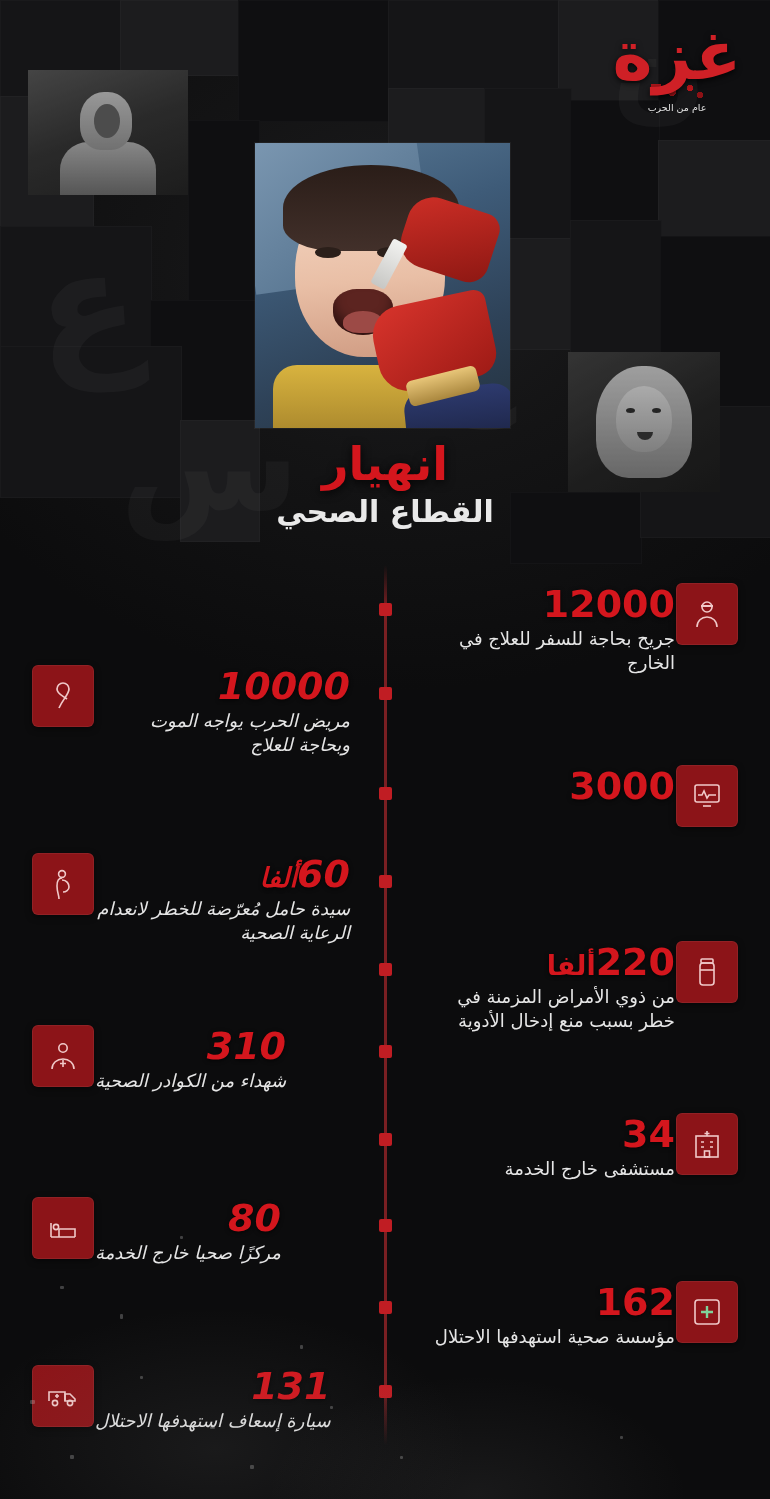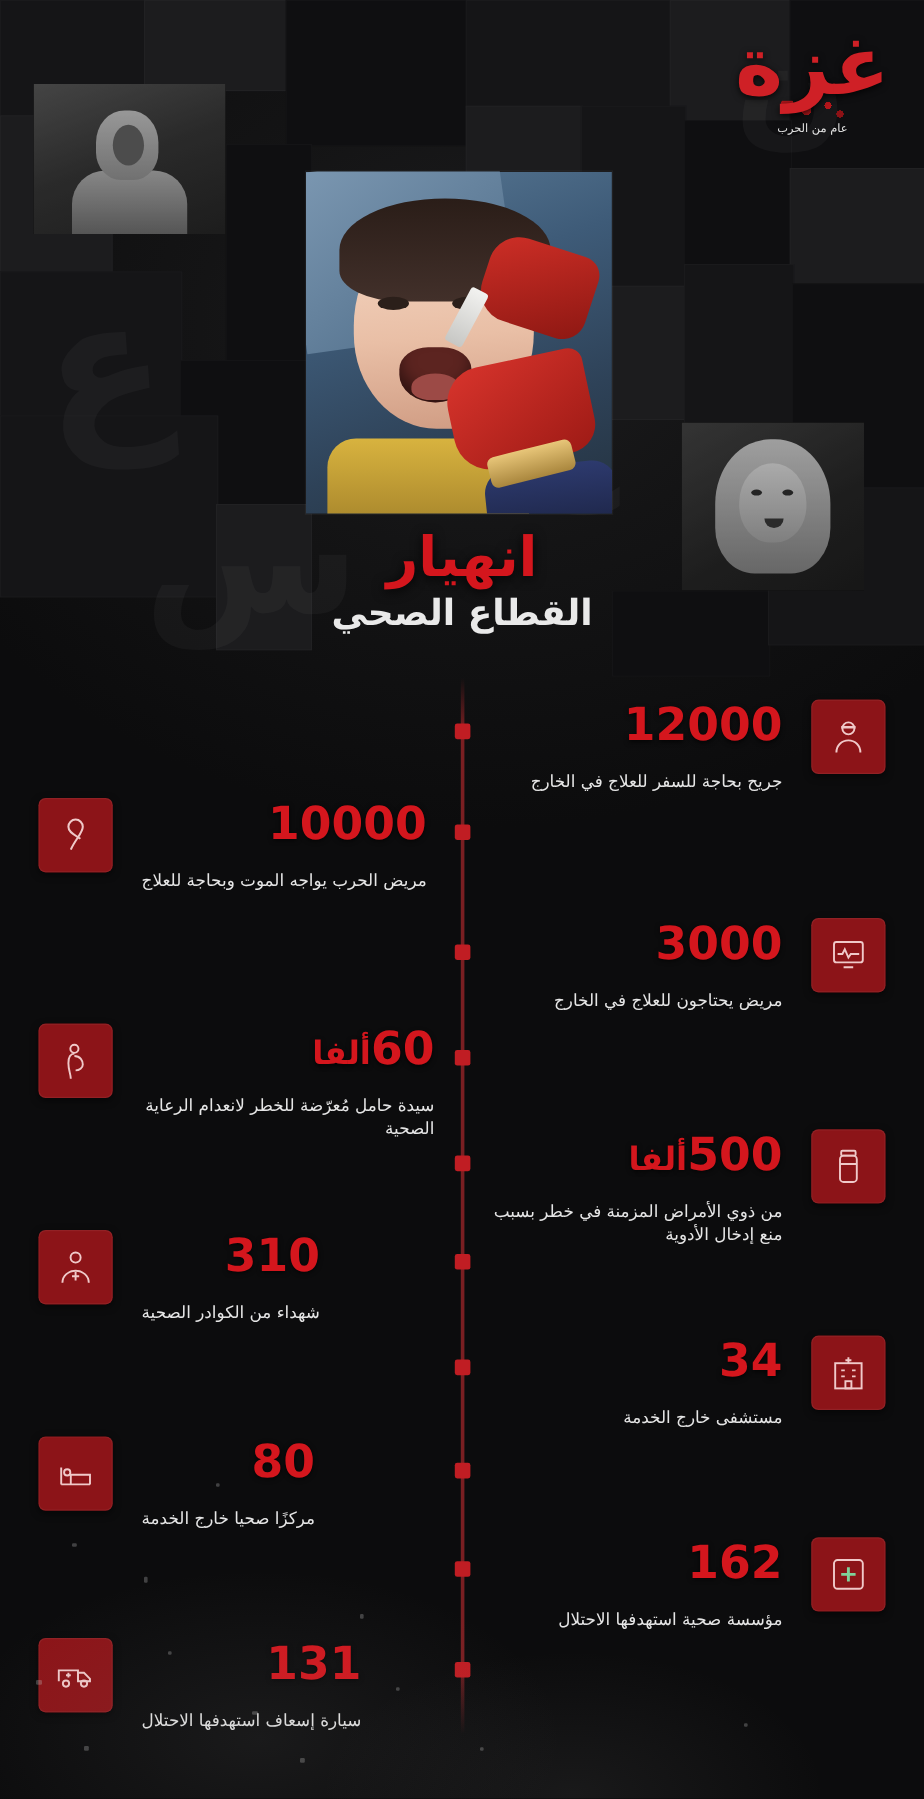--- a/index.html
+++ b/index.html
@@ -252,25 +252,25 @@
     left: 379px;
     width: 13px; height: 13px;
     background: #c01d23;
     border-radius: 2px;
   }
 
   .row {
     position: absolute;
     display: flex;
     align-items: flex-start;
-    gap: 24px;
+    gap: 1px;
     width: 330px;
   }
   .row.right { left: 408px; flex-direction: row; text-align: right; }
-  .row.left  { right: 408px; flex-direction: row-reverse; text-align: right; }
+  .row.left  { right: 408px; flex-direction: row-reverse; text-align: right; font-style: italic; }
 
   .icon-box {
     flex: 0 0 auto;
     width: 62px; height: 62px;
     border-radius: 6px;
     background: #8c1418;
     display: flex;
     align-items: center;
     justify-content: center;
     box-shadow: inset 0 0 0 1px rgba(255,255,255,0.06), 0 2px 6px rgba(0,0,0,.5);
@@ -281,22 +281,22 @@
   .num {
     font-size: 38px;
     font-weight: bold;
     color: #d4161d;
     line-height: 1.0;
     white-space: nowrap;
     text-shadow: 0 1px 4px rgba(0,0,0,.7);
   }
   .num .unit { font-size: 27px; text-align: center; }
   .desc {
-    margin-top: 20px;
-    font-size: 14px;
+    margin-top: 4px;
+    font-size: 18px;
     line-height: 1.35;
     color: #e6e6e6;
     max-width: 255px;
   }
   .row.left .txt { text-align: right; }
   .row.left .num, .row.left .desc { margin-right: 0; }
 
   
   .smoke {
     position: absolute;
@@ -434,21 +434,20 @@
     <div class="row right" style="top:200px">
       <div class="icon-box">
         <svg width="34" height="34" viewBox="0 0 34 34" fill="none" stroke="#f0c9c9" stroke-width="1.6">
           <rect x="5" y="6" width="24" height="17" rx="2"></rect>
           <path d="M8 16h4l2-4 3 7 2-3h7"></path>
           <path d="M13 27h8"></path>
         </svg>
       </div>
       <div class="txt">
         <div class="num"><span>3000</span><span class="unit"></span></div>
-        <div class="desc">مريض يحتاجون للعلاج في الخارج</div>
       </div>
     </div>
 
     <div class="row left" style="top:288px">
       <div class="icon-box">
         <svg width="34" height="34" viewBox="0 0 34 34" fill="none" stroke="#f0c9c9" stroke-width="1.6">
           <circle cx="16" cy="7" r="3.4"></circle>
           <path d="M16 11c-4 0-5 4-5 8 0 6 2 9 2 13"></path>
           <path d="M16 13c5 0 7 4 7 7s-3 5-6 5"></path>
         </svg>
@@ -461,21 +460,21 @@
 
     <div class="row right" style="top:376px">
       <div class="icon-box">
         <svg width="34" height="34" viewBox="0 0 34 34" fill="none" stroke="#f0c9c9" stroke-width="1.6">
           <rect x="11" y="4" width="12" height="4" rx="1"></rect>
           <rect x="10" y="8" width="14" height="22" rx="3"></rect>
           <path d="M10 15h14"></path>
         </svg>
       </div>
       <div class="txt">
-        <div class="num"><span>500</span><span class="unit">ألفا</span></div>
+        <div class="num"><span>220</span><span class="unit">ألفا</span></div>
         <div class="desc">من ذوي الأمراض المزمنة في خطر بسبب منع إدخال الأدوية</div>
       </div>
     </div>
 
     <div class="row left" style="top:460px">
       <div class="icon-box">
         <svg width="34" height="34" viewBox="0 0 34 34" fill="none" stroke="#f0c9c9" stroke-width="1.6">
           <circle cx="17" cy="9" r="4.2"></circle>
           <path d="M6 30c0-6 5-10 11-10s11 4 11 10"></path>
           <path d="M17 21v7M14 24.5h6"></path>

